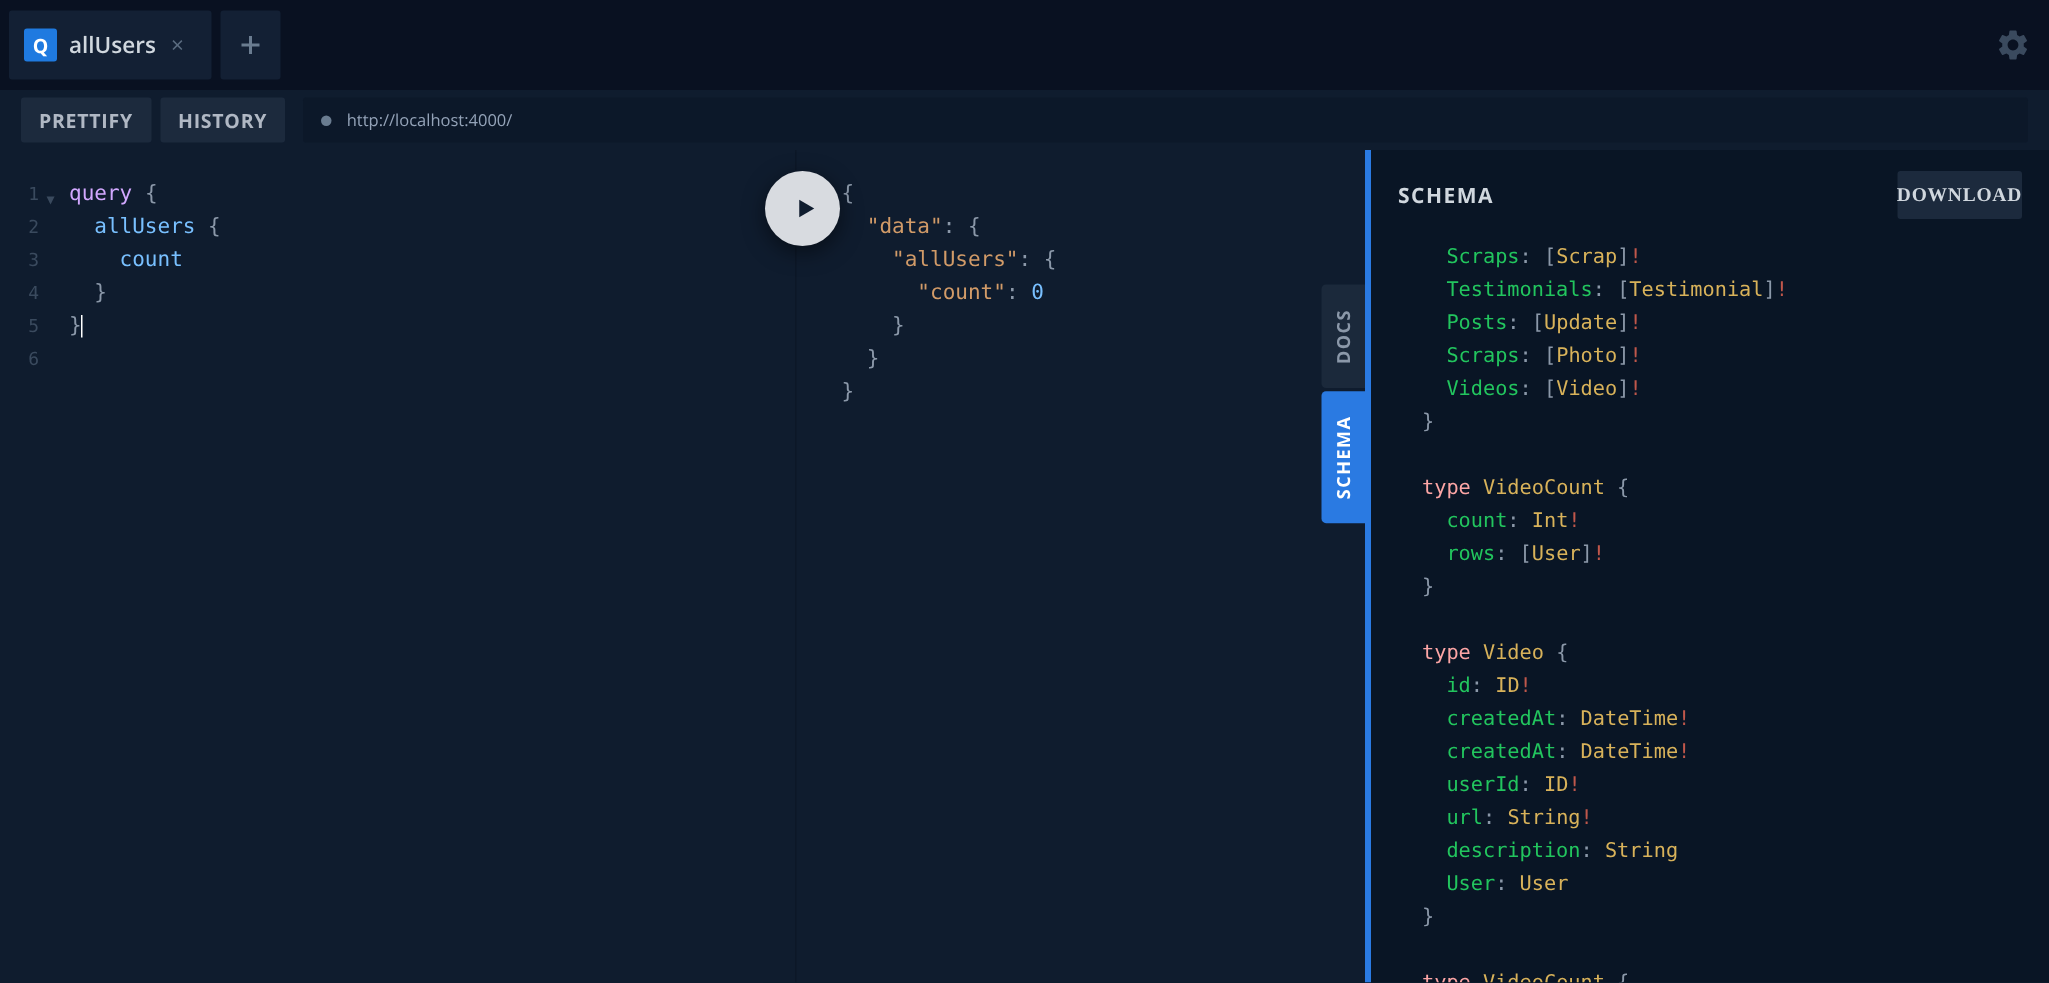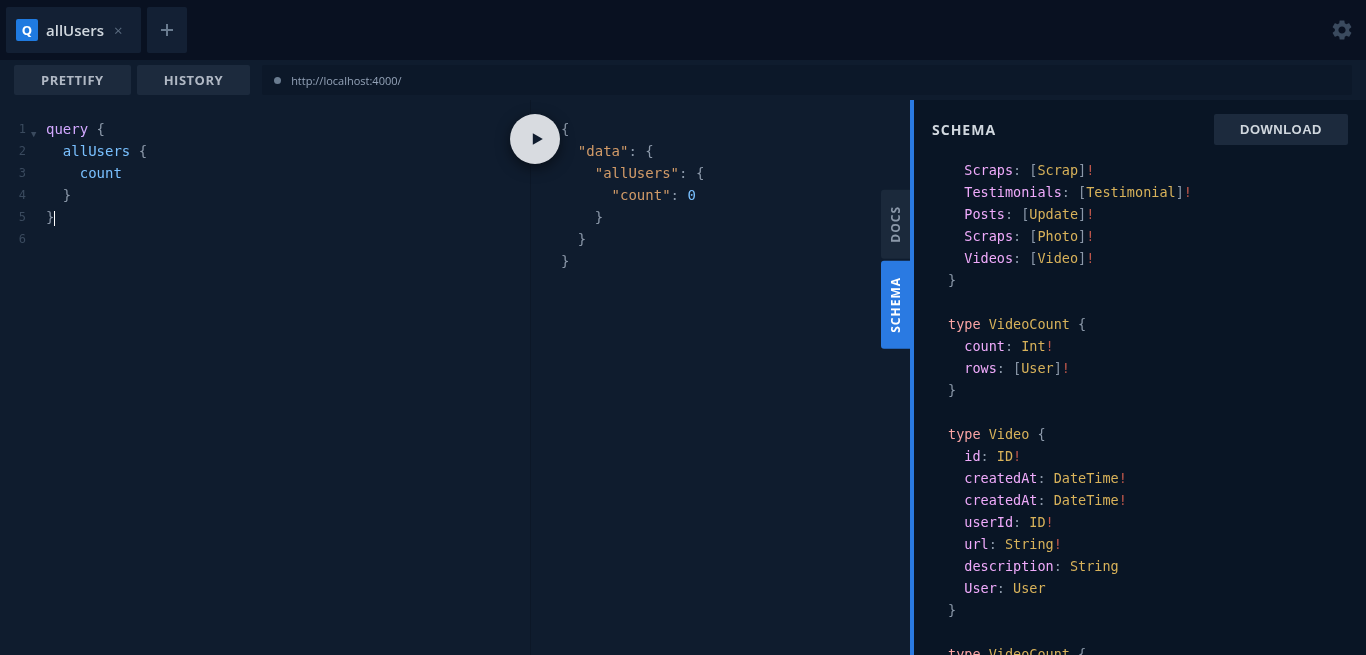--- a/index.html
+++ b/index.html
@@ -12,21 +12,21 @@
   .tab { display: flex; align-items: center; height: 46px; padding: 0 18px 0 10px; background: #132034; border-radius: 2px; margin-right: 6px; position: relative; }
   .tab-badge { width: 22px; height: 22px; background: #1f7ae0; color: #fff; font-weight: 700; font-size: 13px; display: flex; align-items: center; justify-content: center; border-radius: 2px; margin-right: 8px; }
   .tab-label { color: #d0d7de; font-size: 15px; font-weight: 600; }
   .tab-close { margin-left: 10px; color: #5a6b7f; font-size: 15px; cursor: pointer; }
   .tab-add { width: 40px; height: 46px; display: flex; align-items: center; justify-content: center; background: #132034; color: #6a7c90; font-size: 22px; border-radius: 2px; cursor: pointer; }
   .topbar-spacer { flex: 1; }
   .settings-icon { width: 24px; height: 24px; color: #3a4a5e; cursor: pointer; }
   
   
   .toolbar { display: flex; align-items: center; height: 40px; padding: 0 14px; gap: 6px; background: #0f1c2e; }
-  .btn { background-color: #1c2a3d; color: #b0b8c4; border: none; padding: 6px 27px; font-size: 13px; font-weight: 700; letter-spacing: 0.5px; border-radius: 2px; cursor: pointer; font-family: inherit; }
+  .btn { background-color: #1c2a3d; color: #b0b8c4; border: none; padding: 6px 12px; font-size: 13px; font-weight: 700; letter-spacing: 0.5px; border-radius: 2px; cursor: pointer; font-family: inherit; }
   .url-bar { flex: 1; display: flex; align-items: center; background-color: #0c1829; border-radius: 2px; height: 30px; padding: 0 12px; margin-left: 6px; }
   .url-dot { width: 7px; height: 7px; border-radius: 50%; background: #6a7c90; margin-right: 10px; }
   .url-text { color: #94a3b8; font-size: 11px; font-family: inherit; }
   
   
   .main { flex: 1; display: flex; position: relative; min-height: 0; }
   
   
   .workspace { flex: 0 0 910px; display: flex; flex-direction: column; position: relative; background: #0f1c2e; }
   .editor-row { flex: 1; display: flex; position: relative; min-height: 0; }
@@ -58,24 +58,24 @@
   
   
   .side-tabs { position: absolute; right: 0; top: 90px; display: flex; flex-direction: column; gap: 0; z-index: 5; }
   .side-tab { writing-mode: vertical-rl; transform: rotate(180deg); padding: 16px 6px; background: #1b293b; color: #8b98a9; font-size: 12px; font-weight: 700; letter-spacing: 1px; cursor: pointer; border-top-right-radius: 3px; border-bottom-right-radius: 3px; margin-bottom: 2px; text-align: center; }
   .side-tab.active { background: #2a7ae2; color: #fff; }
   
   
   .schema-panel { flex: 1; display: flex; flex-direction: column; background: #091525; border-left: 4px solid #2a7ae2; min-width: 0; }
   .schema-header { display: flex; align-items: center; justify-content: space-between; padding: 14px 18px; }
   .schema-title { color: #d0d7de; font-size: 14px; font-weight: 700; letter-spacing: 1px; }
-  .download-btn { background: #1c2a3d; color: #d0d7de; border: none; padding: 8px 26px; font-size: 13px; font-weight: 700; letter-spacing: 0.5px; border-radius: 2px; cursor: pointer; font-family: Liberation Sans, sans-serif; }
+  .download-btn { background: #1c2a3d; color: #d0d7de; border: none; padding: 8px 0; font-size: 13px; font-weight: 700; letter-spacing: 0.5px; border-radius: 2px; cursor: pointer; font-family: Liberation Serif, serif; }
   .schema-body { flex: 1; overflow: hidden; padding: 0 18px 10px 34px; font-family: 'Consolas','Menlo',monospace; font-size: 13.5px; line-height: 22px; white-space: pre; }
   .s-kw { color: #fca5a5; }
-  .s-prop { color: #f0abfc; }
+  .s-prop { color: #22c55e; }
   .s-ref { color: #d8b25a; }
   .s-brace { color: #8b98a9; }
   .s-bang { color: #c0574b; }
 </style>
 </head>
 <body>
 
 <div class="app">
 
   <div class="topbar">

